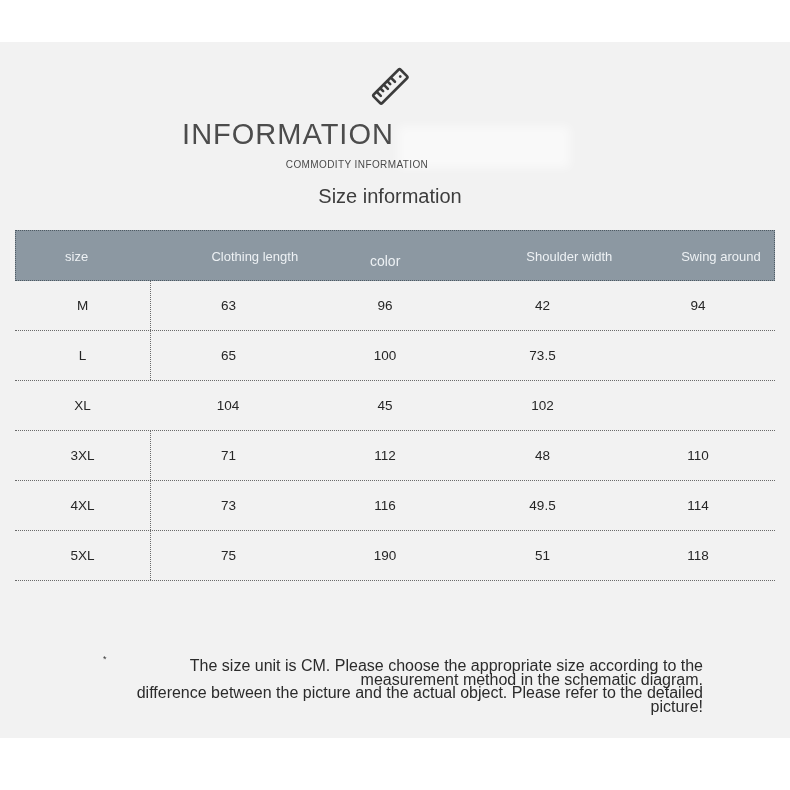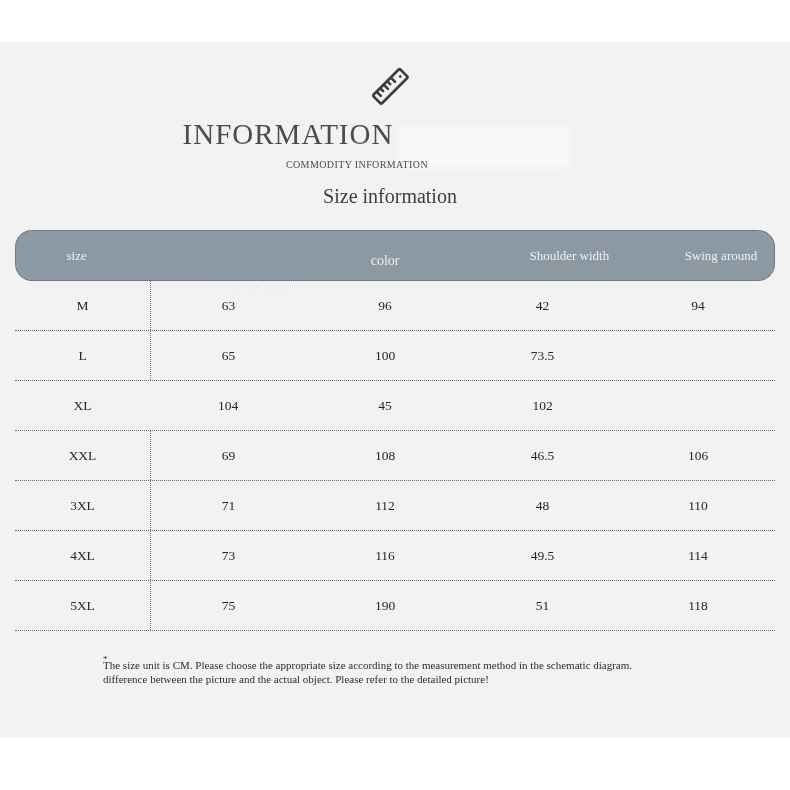--- a/index.html
+++ b/index.html
@@ -1,22 +1,23 @@
 <!DOCTYPE html>
 <html><head>
 <meta charset="utf-8">
 <style>
   html, body { margin: 0; padding: 0; }
   .page {
     position: relative;
     width: 790px;
     height: 790px;
     background: #ffffff;
-    font-family: Liberation Serif, serif;
+    font-family: Liberation Sans, sans-serif;
     overflow: hidden;
+    text-align: right;
   }
   .content-bg {
     position: absolute;
     left: 0; top: 42px;
     width: 790px; height: 696px;
     background: #f2f2f2;
   }
   .white-patch {
     position: absolute;
     left: 398px; top: 126px;
@@ -70,21 +71,21 @@
   }
   .h-label {
     position: absolute;
     top: 50%;
     transform: translate(-50%, -50%);
     font-size: 13px;
     color: #edf1f4;
     white-space: nowrap;
   }
   .h0 { left: 8%; }
-  .h1 { left: 31.5%; margin-top: 32px; }
+  .h1 { left: 31.5%; }
   .h2 { left: 48.7%; top: calc(50% + 5px); font-size: 14px; }
   .h3 { left: 73%; }
   .h4 { left: 93%; }
   .table-row {
     display: grid;
     grid-template-columns: 135px 156px 158px 157px 154px;
     height: 50px;
     border-bottom: 1px dotted #6a6a6a;
     box-sizing: border-box;
   }
@@ -93,21 +94,21 @@
     align-items: center;
     justify-content: center;
     font-size: 13.5px;
     color: #262626;
   }
   .cell.c1 { border-left: 1px dotted #6a6a6a; }
   .footer-note {
     position: absolute;
     left: 103px; top: 659px;
     width: 600px;
-    font-size: 11px;
+    font-size: 16px;
     line-height: 13.6px;
     color: #2b2b2b;
   }
   .footnote-asterisk {
     position: absolute;
     left: 103px; top: 654px;
     font-size: 9px;
     color: #333333;
   }
 </style>
@@ -130,21 +131,21 @@
         <circle cx="38" cy="24.5" r="1.4" fill="#3c3c3c" stroke="none"></circle>
       </g>
     </svg>
   </div>
 
   <div class="page-title">INFORMATION</div>
   <div class="page-subtitle">COMMODITY INFORMATION</div>
   <div class="section-title">Size information</div>
 
   <div class="size-table">
-    <div class="table-header" style="background: rgb(140, 152, 162); border-radius: 17px;">
+    <div class="table-header" style="background: rgb(140, 152, 162);">
       <span class="h-label h0">size</span>
       <span class="h-label h1">Clothing length</span>
       <span class="h-label h2">color</span>
       <span class="h-label h3">Shoulder width</span>
       <span class="h-label h4">Swing around</span>
     </div>
 
     <div class="table-row">
       <div class="cell c0">M</div>
       <div class="cell c1">63</div>
@@ -156,27 +157,20 @@
       <div class="cell c0">L</div>
       <div class="cell c1">65</div>
       <div class="cell c2">100</div>
       <div class="cell c3">73.5</div>
     </div>
     <div class="table-row">
       <div class="cell c0">XL</div>
       <div class="cell c2">104</div>
       <div class="cell c3">45</div>
       <div class="cell c4">102</div>
-    </div>
-    <div class="table-row">
-      <div class="cell c0">XXL</div>
-      <div class="cell c1">69</div>
-      <div class="cell c2">108</div>
-      <div class="cell c3">46.5</div>
-      <div class="cell c4">106</div>
     </div>
     <div class="table-row">
       <div class="cell c0">3XL</div>
       <div class="cell c1">71</div>
       <div class="cell c2">112</div>
       <div class="cell c3">48</div>
       <div class="cell c4">110</div>
     </div>
     <div class="table-row">
       <div class="cell c0">4XL</div>

